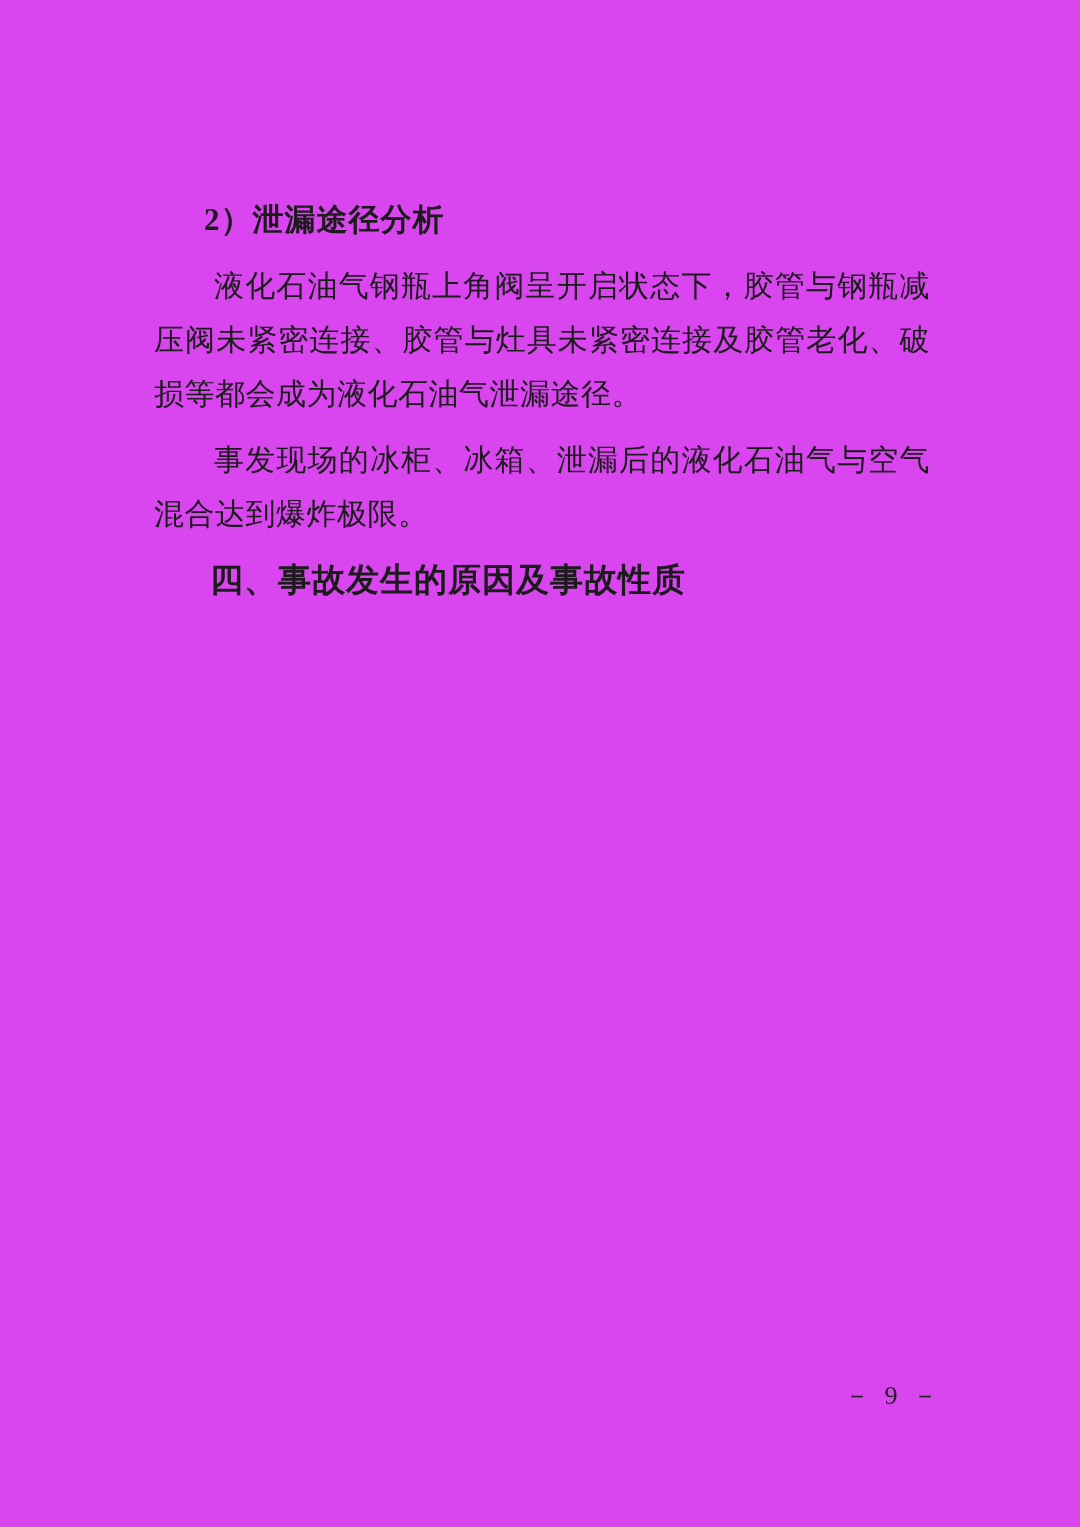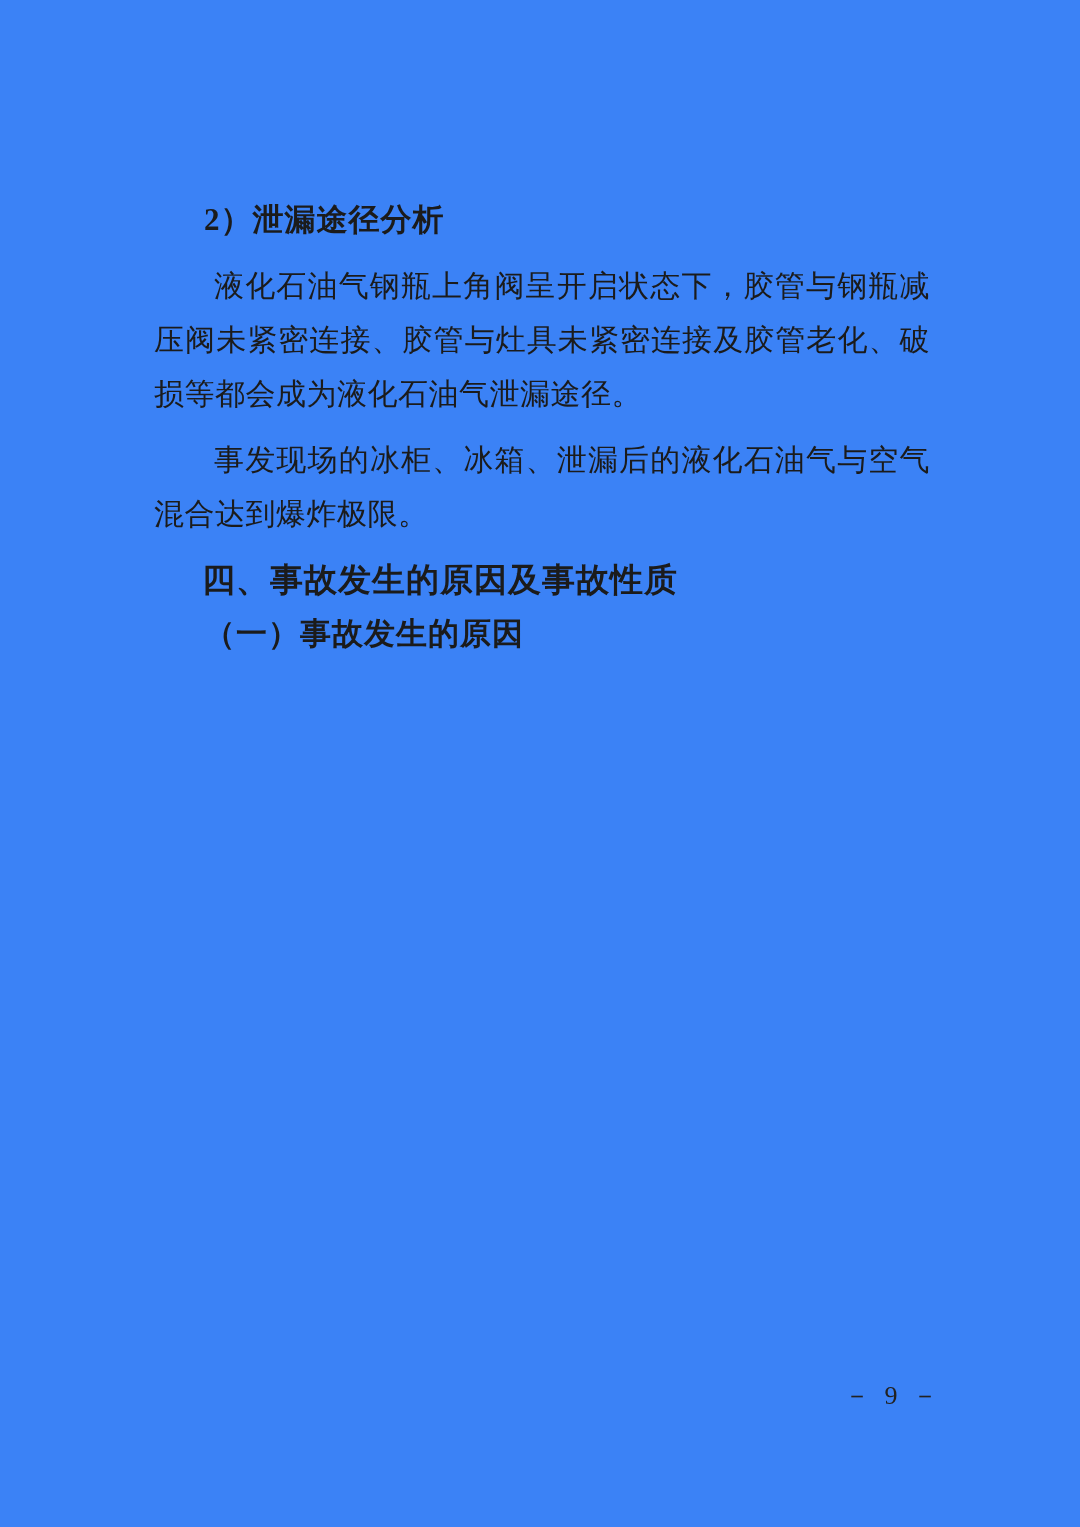--- a/index.html
+++ b/index.html
@@ -4,21 +4,21 @@
 <style>
   html, body {
     margin: 0;
     padding: 0;
     background: #ffffff;
   }
   .page {
     position: relative;
     width: 1080px;
     height: 1527px;
-    background: #3b82f6;
+    background: #d946ef;
     color: #1b1b1b;
     font-family: "Liberation Serif", serif;
     overflow: hidden;
   }
   .content {
     position: absolute;
     left: 142px;
     top: 193px;
     width: 800px;
   }
@@ -36,21 +36,21 @@
   .h-kai {
     margin: 0;
     font-size: 31px;
     line-height: 54px;
     text-indent: 2em;
     font-weight: 700;
     letter-spacing: 1px;
   }
   
   .h-hei {
-    margin: 0;
+    margin: 8px;
     font-family: "Liberation Sans", sans-serif;
     font-size: 33px;
     line-height: 54px;
     text-indent: 1.82em;
     font-weight: 700;
     letter-spacing: 1px;
   }
   .page-number {
     position: absolute;
     top: 1378px;
@@ -69,21 +69,20 @@
 
     <h3 class="h-kai">2）泄漏途径分析</h3>
 
     <p class="para">液化石油气钢瓶上角阀呈开启状态下，胶管与钢瓶减压阀未紧密连接、胶管与灶具未紧密连接及胶管老化、破损等都会成为液化石油气泄漏途径。</p>
 
 
     <p class="para">事发现场的冰柜、冰箱、泄漏后的液化石油气与空气混合达到爆炸极限。</p>
 
     <h2 class="h-hei">四、事故发生的原因及事故性质</h2>
 
-    <h3 class="h-kai">（一）事故发生的原因</h3>
 
 
 
 
 
 
   </div>
 
   <div class="page-number">－ 9 －</div>
 </div>

